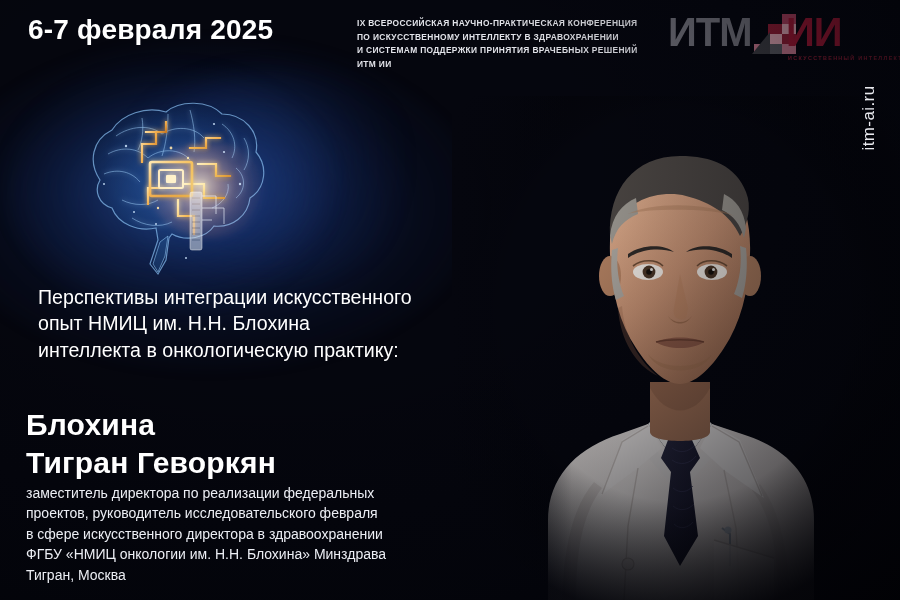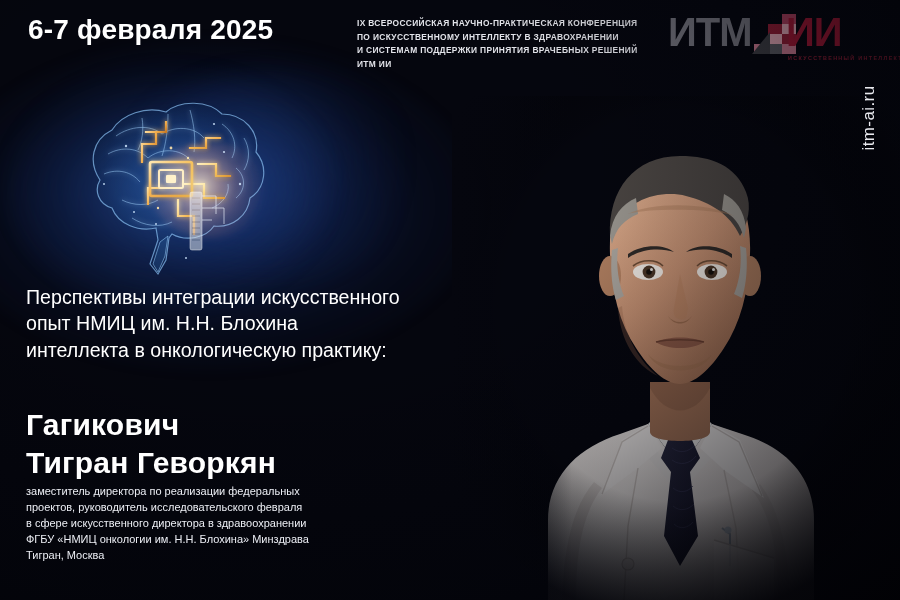--- a/index.html
+++ b/index.html
@@ -185,21 +185,21 @@
     margin-right: -56px;
     font-size: 17px;
     letter-spacing: 0.4px;
     color: #e9eaef;
     white-space: nowrap;
   }
 
   
   .talk-title {
     position: absolute;
-    left: 26px;
+    left: 38px;
     top: 284px;
     width: 520px;
     font-size: 19.6px;
     line-height: 1.35;
     color: #ffffff;
     font-weight: 400;
   }
   .speaker-name {
     position: absolute;
     left: 26px;
@@ -210,21 +210,21 @@
     line-height: 1.27;
     color: #ffffff;
     letter-spacing: 0.2px;
   }
   .speaker-name .ln2 { display: block; }
   .speaker-affil {
     position: absolute;
     left: 26px;
     top: 483px;
     width: 452px;
-    font-size: 11px;
+    font-size: 14px;
     line-height: 1.46;
     color: #eceef4;
   }
   .speaker-affil div { white-space: nowrap; }
 
   
   .portrait {
     position: absolute;
     left: 452px;
     top: 96px;
@@ -514,21 +514,21 @@
 
   <div class="url-vertical">itm-ai.ru</div>
 
   <div class="talk-title">
     <div>Перспективы интеграции искусственного</div>
     <div>опыт НМИЦ им. Н.Н. Блохина</div>
     <div>интеллекта в онкологическую практику:</div>
   </div>
 
   <div class="speaker-name">
-    <span class="ln1">Гагикович</span>
+    <span class="ln1">Блохина</span>
     <span class="ln2">Тигран Геворкян</span>
   </div>
 
   <div class="speaker-affil">
     <div>заместитель директора по реализации федеральных</div>
     <div>проектов, руководитель исследовательского февраля</div>
     <div>в сфере искусственного директора в здравоохранении</div>
     <div>ФГБУ «НМИЦ онкологии им. Н.Н. Блохина» Минздрава</div>
     <div>Тигран, Москва</div>
   </div>

